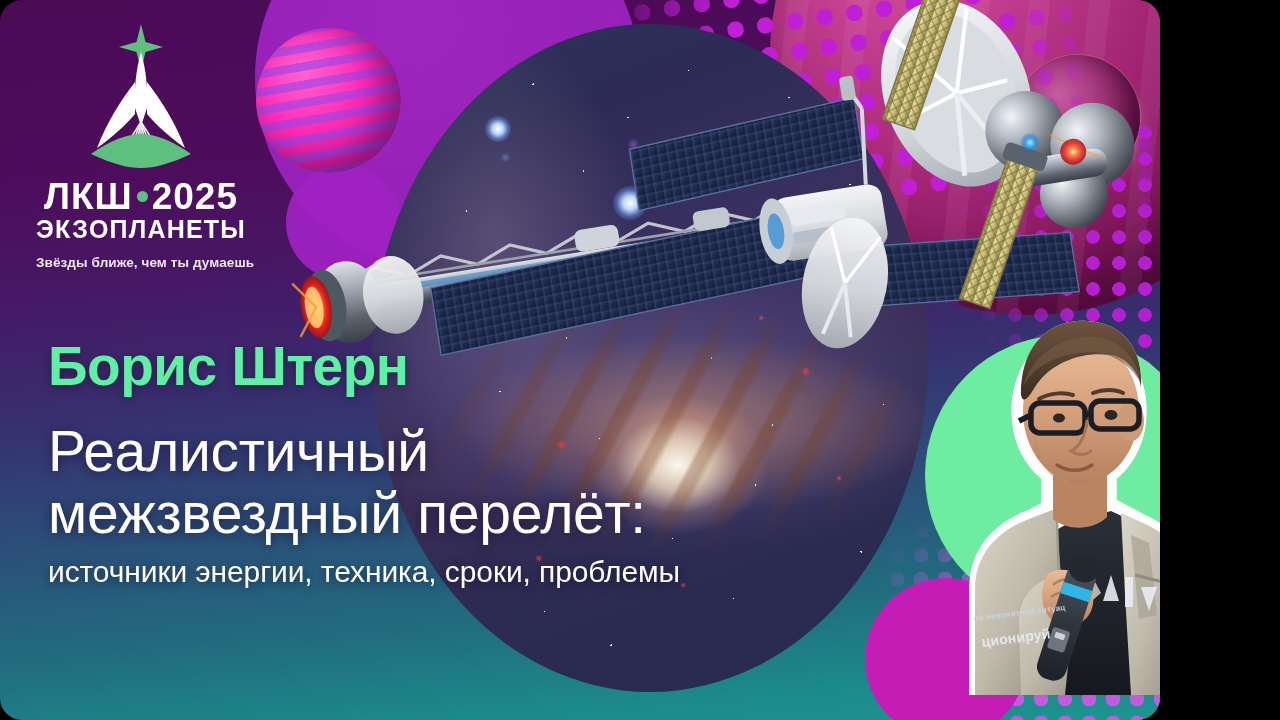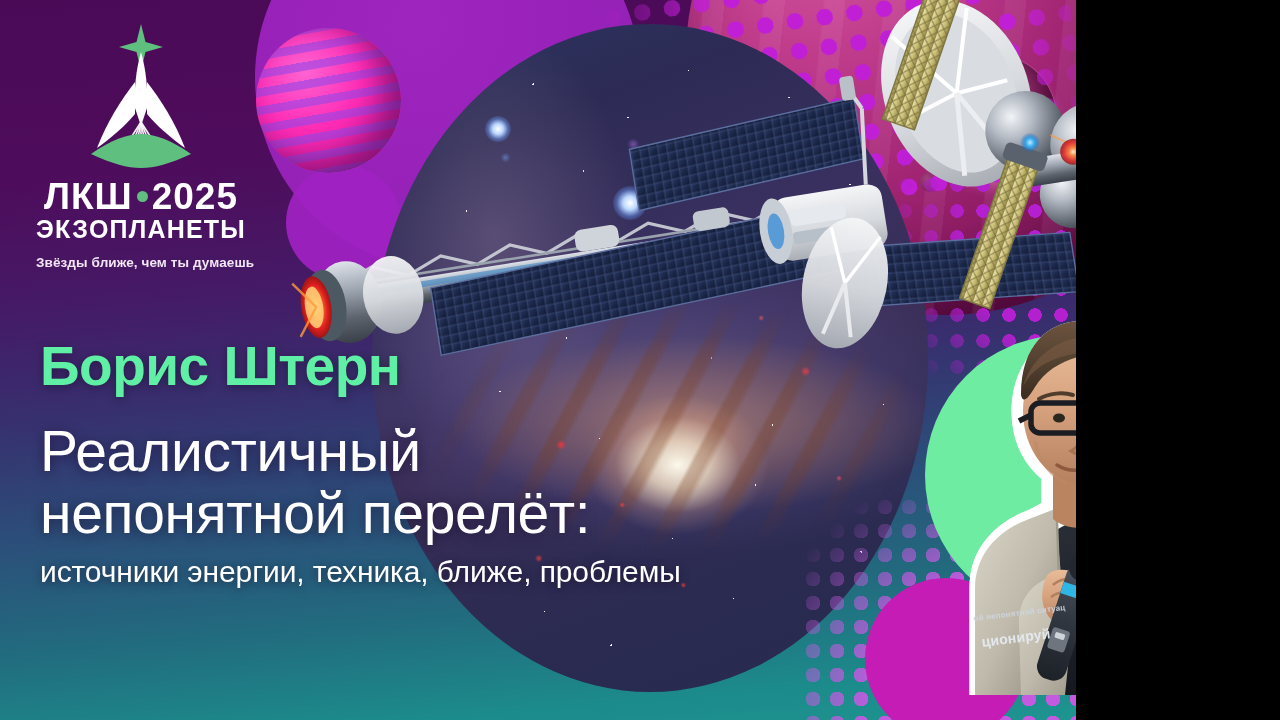--- a/index.html
+++ b/index.html
@@ -1,30 +1,31 @@
 <!DOCTYPE html>
 <html><head>
 <meta charset="utf-8">
 <style>
   * { margin:0; padding:0; box-sizing:border-box; }
   html,body { width:1280px; height:720px; overflow:hidden; background:#000; }
   body { font-family:"Liberation Sans","DejaVu Sans",sans-serif; }
 
   #stage {
-    position:relative; width:1076px; height:720px; overflow:hidden;
+    position:relative; width:1160px; height:720px; overflow:hidden;
     background:
       linear-gradient(175deg,
         #4b0a56 0%,
         #4e0c5c 22%,
         #451a66 38%,
         #37306f 52%,
         #2c4d79 66%,
         #226a7e 80%,
         #1c8b8b 93%,
         #1e9490 100%);
+    border-radius: 22px;
   }
 
   
   .bg-circle { position:absolute; border-radius:50%; }
 
   #soft-purple-blob {
     left:255px; top:-115px; width:385px; height:385px;
     background:radial-gradient(circle at 42% 36%, #a326c4 0%, #9b23bd 55%, #8f20b2 100%);
     opacity:.95;
   }
@@ -207,21 +208,21 @@
   }
   #logo-line-2 {
     font-size:25px; line-height:27px; letter-spacing:1.2px; font-weight:bold;text-align:right;
   }
   #logo-tagline {
     margin-top:12px; font-size:13.5px; font-weight:bold; letter-spacing:.1px;
     color:#f2e6f5; white-space:nowrap;
   }
 
   
-  #headline-block { position:absolute; left:40px; top:336px; width:900px; z-index:6; }
+  #headline-block { position:absolute; left:48px; top:336px; width:900px; z-index:6; }
   #speaker-name {
     color:#5ff0a5; font-size:55px; line-height:60px; font-weight:bold;
     letter-spacing:-.5px; white-space:nowrap;
     text-shadow:0 2px 10px rgba(0,0,0,.35);
   }
   #talk-title {
     margin-top:24px; color:#ffffff; font-size:57px; line-height:62px;
     font-weight:normal; letter-spacing:-.3px;
     text-shadow:0 2px 12px rgba(20,0,35,.55);
   }
@@ -443,23 +444,23 @@
       </div>
       <div id="logo-line-2">ЭКЗОПЛАНЕТЫ</div>
       <div id="logo-tagline">Звёзды ближе, чем ты думаешь</div>
     </div>
   </div>
 
   <div id="headline-block">
     <div id="speaker-name">Борис Штерн</div>
     <div id="talk-title">
       <span class="line">Реалистичный</span>
-      <span class="line">непонятной перелёт:</span>
+      <span class="line">межзвездный перелёт:</span>
     </div>
-    <div id="talk-subtitle">источники энергии, техника, ближе, проблемы</div>
+    <div id="talk-subtitle">источники энергии, техника, сроки, проблемы</div>
   </div>
 
   <div id="speaker-area">
     <div id="speaker-circle"></div>
 
     <div id="speaker-photo-wrap">
       <svg viewBox="0 0 285 420">
         <defs>
           <linearGradient id="skinG" x1="0" y1="0" x2="0" y2="1">
             <stop offset="0%" stop-color="#e8bb99"></stop>

